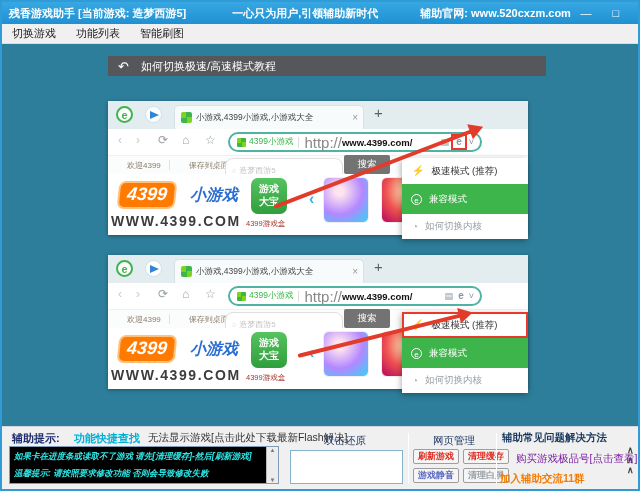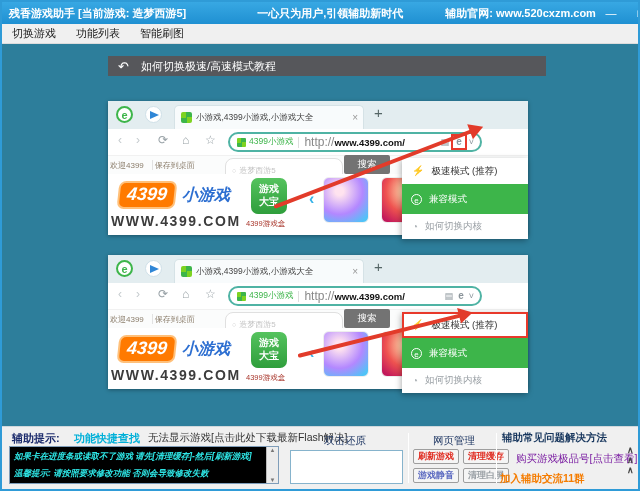--- a/index.html
+++ b/index.html
@@ -3,21 +3,21 @@
 <meta charset="utf-8">
 <style>
   html,body{margin:0;padding:0;background:#888;}
   *{box-sizing:border-box;}
   .win{position:relative;width:640px;height:491px;border:2px solid #2f9bd7;background:#f0f0f0;
        font-family:"Liberation Sans",sans-serif;overflow:hidden;}
   
   .titlebar{height:22px;background:linear-gradient(#38a8e3,#1f90d2);display:flex;align-items:center;
             color:#fff;font-size:11px;font-weight:bold;white-space:nowrap;}
   .tb-title{margin-left:7px;}
-  .tb-slogan{margin-left:71px;}
+  .tb-slogan{margin-left:46px;}
   .tb-site{margin-left:42px;}
   .winbtns{margin-left:auto;display:flex;}
   .winbtn{width:30px;height:22px;display:flex;align-items:center;justify-content:center;font-weight:normal;font-size:11px;cursor:default;}
   
   .menubar{height:20px;background:#f0f0f0;display:flex;align-items:center;font-size:11px;color:#222;border-bottom:1px solid #dcdcdc;}
   .menuitem{padding:0 10px;}
   
   .main{position:relative;height:382px;background:#2d7e9b;}
   .tut-header{position:absolute;left:106px;top:12px;width:438px;height:20px;background:#56575b;color:#fff;
               display:flex;align-items:center;font-size:11px;}
@@ -41,40 +41,40 @@
   .newtab{position:absolute;left:266px;top:3px;font-size:15px;color:#566;}
   .toolbar{position:relative;height:27px;background:#fff;border-bottom:1px solid #f1f1f1;}
   .navico{position:absolute;top:5px;font-size:12px;color:#9aa3a8;line-height:1;}
   .i-back{left:10px;color:#c5cbce;} .i-fwd{left:28px;color:#c5cbce;} .i-reload{left:50px;} .i-home{left:74px;} .i-star{left:97px;}
   .addr{position:absolute;left:120px;top:3px;width:254px;height:20px;border:2px solid #4fb3a4;border-radius:11px;
         background:#fff;display:flex;align-items:center;}
   .addr-badgeico{width:9px;height:9px;margin:0 3px 0 7px;border-radius:1px;flex:0 0 auto;
                  background:conic-gradient(#3db54a 25%,#7ed321 0 50%,#3db54a 0 75%,#7ed321 0);}
   .addr-badge{color:#3db54a;font-size:8.5px;white-space:nowrap;}
   .addr-sep{width:1px;height:11px;background:#ddd;margin:0 5px;flex:0 0 auto;}
-  .url-scheme{color:#888;font-size:12px;}
+  .url-scheme{color:#888;font-size:15px;}
   .url-host{color:#111;font-weight:bold;font-size:9.5px;}
   .addr-icons{margin-left:auto;display:flex;align-items:center;margin-right:4px;}
   .addr-ico{color:#8a949a;font-size:9px;margin:0 2px;line-height:1;}
   .ie-wrap{display:flex;align-items:center;padding:1px 3px;}
   .ie-ico{color:#8a949a;font-size:10px;font-weight:bold;line-height:1;}
   .card1 .ie-wrap{border:2px solid #e8392b;}
   .bookmarks{position:relative;height:18px;background:#fbfcfc;font-size:8px;color:#8b7d6b;display:flex;align-items:center;}
-  .bm{margin-left:2px;white-space:nowrap;}
+  .bm{margin-left:19px;white-space:nowrap;}
   .bm-sep{width:1px;height:10px;background:#e2e2e2;margin-left:8px;}
   .searchbox{position:absolute;left:117px;top:2px;width:118px;height:24px;border:1px solid #e0e0e0;border-radius:8px;
              background:#fff;color:#c4c4c4;display:flex;align-items:center;padding-left:6px;font-size:8px;}
   .search-pre{margin-right:3px;font-size:7px;color:#d0d0d0;}
   .searchbtn{position:absolute;left:236px;top:-1px;width:46px;height:19px;background:#737373;color:#fff;font-size:9.5px;
              display:flex;align-items:center;justify-content:center;border-radius:2px;}
   .content{position:relative;height:61px;background:#fff;}
   .logo4399{position:absolute;left:10px;top:7px;display:flex;align-items:center;}
   .logo-badge{background:#ff7a00;color:#fff;font-weight:bold;font-style:italic;font-size:18px;padding:1px 7px 2px;
               border-radius:7px;border:2px solid #ffc07a;transform:skewX(-6deg);}
-  .logo-txt{color:#2d6fd1;font-weight:bold;font-style:italic;font-size:16px;margin-left:6px;white-space:nowrap;}
+  .logo-txt{color:#2d6fd1;font-weight:bold;font-style:italic;font-size:16px;margin-left:14px;white-space:nowrap;}
   .logo-site{position:absolute;left:3px;top:39px;font-weight:bold;font-size:14px;letter-spacing:1.6px;color:#3c3c3c;}
   .appbox{position:absolute;left:143px;top:4px;width:36px;height:36px;border-radius:7px;color:#fff;font-weight:bold;
           font-size:10px;text-align:center;line-height:1.25;padding-top:5px;background:linear-gradient(#55c35e,#2f9e3c);}
   .appbox-caption{position:absolute;left:138px;top:45px;font-size:7.5px;color:#a8352a;white-space:nowrap;}
   .gal-prev{position:absolute;left:201px;top:16px;color:#35b2e8;font-size:16px;font-weight:bold;}
   .thumb{position:absolute;top:3px;width:46px;height:46px;border-radius:6px;border:1px solid #eee;}
   .thumb1{left:215px;background:radial-gradient(circle at 35% 30%,#ffe3ef 10%,#b388ff 55%,#4fc3f7 90%);}
   .thumb2{left:273px;background:radial-gradient(circle at 60% 30%,#ffe0b2 10%,#ef5350 55%,#c2185b 90%);}
   .dropdown{position:absolute;right:0;top:57px;width:126px;background:#fff;box-shadow:-1px 2px 6px rgba(0,0,0,.3);
             font-size:9.5px;z-index:6;}

